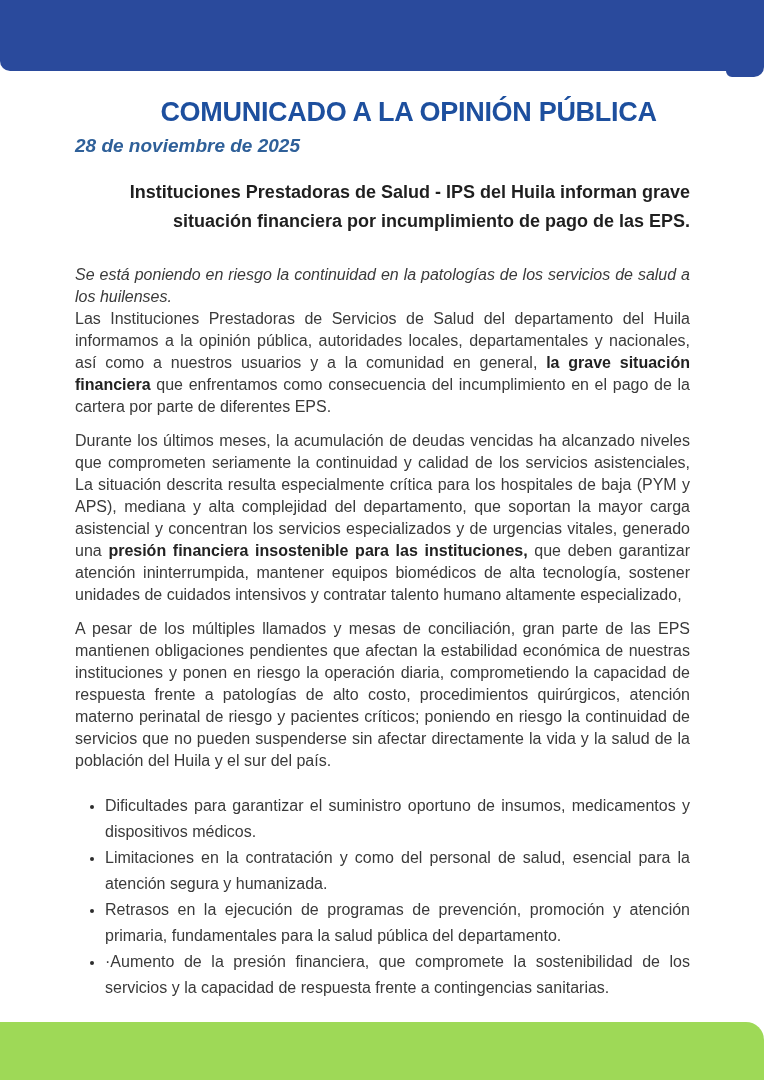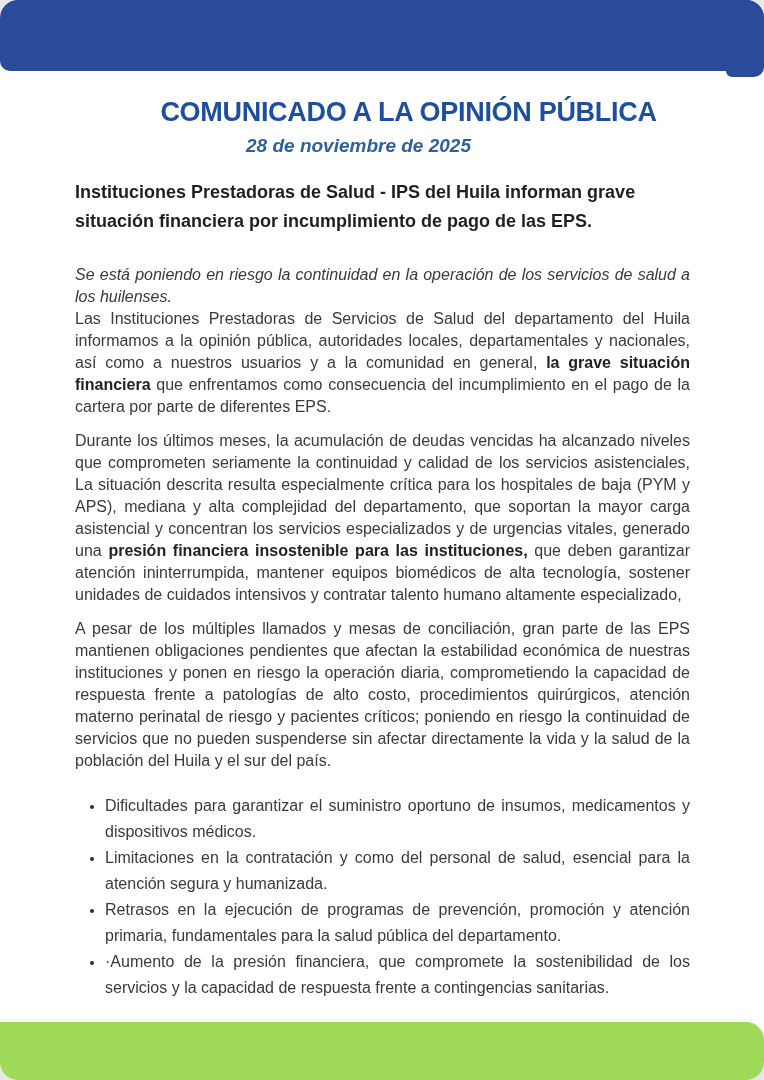--- a/index.html
+++ b/index.html
@@ -5,21 +5,20 @@
   * { margin: 0; padding: 0; box-sizing: border-box; }
   html, body { background: #e8e8e8; }
   .page {
     position: relative;
     width: 764px;
     height: 1080px;
     margin: 0 auto;
     background: #ffffff;
     overflow: hidden;
     font-family: "Liberation Sans", "DejaVu Sans", sans-serif;
-    border-radius: 18px;
   }
   
   .top-bar {
     position: absolute;
     top: 0; left: 0; right: 0;
     height: 71px;
     background: #2a4a9c;
     border-radius: 0 0 12px 10px;
   }
   .top-bar::after {
@@ -50,29 +49,29 @@
     text-align: center;
     font-size: 27px;
     font-weight: 700;
     letter-spacing: -0.3px;
     color: #1d4f9e;
     white-space: nowrap;
   }
   .doc-date {
     margin-top: 7px;
     padding-right: 48px;
-    text-align: center;
+    text-align: left;
     font-size: 19px;
     font-style: italic;
     font-weight: 600;
     color: #2f6099;
   }
   .doc-heading {
     margin-top: 21px;
-    text-align: left;
+    text-align: right;
     font-size: 18px;
     font-weight: 700;
     line-height: 29px;
     color: #1f1f1f;
   }
   .lede {
     margin-top: 28px;
     font-style: italic;
     font-size: 16px;
     line-height: 22px;
@@ -115,21 +114,21 @@
   <div class="top-bar"></div>
 
   <div class="content">
 
     <div class="doc-title">COMUNICADO A LA OPINIÓN PÚBLICA</div>
 
     <div class="doc-date">28 de noviembre de 2025</div>
 
     <div class="doc-heading">Instituciones Prestadoras de Salud - IPS del Huila informan grave situación financiera por incumplimiento de pago de las EPS.</div>
 
-    <p class="lede">Se está poniendo en riesgo la continuidad en la operación de los servicios de salud a los huilenses.</p>
+    <p class="lede">Se está poniendo en riesgo la continuidad en la patologías de los servicios de salud a los huilenses.</p>
 
     <p class="para first"><span>Las Instituciones Prestadoras de Servicios de Salud del departamento del Huila informamos a la opinión pública, autoridades locales, departamentales y nacionales, así como a nuestros usuarios y a la comunidad en general, </span><b>la grave situación financiera</b><span> que enfrentamos como consecuencia del incumplimiento en el pago de la cartera por parte de diferentes EPS.</span></p>
 
     <p class="para"><span>Durante los últimos meses, la acumulación de deudas vencidas ha alcanzado niveles que comprometen seriamente la continuidad y calidad de los servicios asistenciales, La situación descrita resulta especialmente crítica para los hospitales de baja (PYM y APS), mediana y alta complejidad del departamento, que soportan la mayor carga asistencial y concentran los servicios especializados y de urgencias vitales, generado una </span><b>presión financiera insostenible para las instituciones,</b><span> que deben garantizar atención ininterrumpida, mantener equipos biomédicos de alta tecnología, sostener unidades de cuidados intensivos y contratar talento humano altamente especializado,</span></p>
 
     <p class="para"><span>A pesar de los múltiples llamados y mesas de conciliación, gran parte de las EPS mantienen obligaciones pendientes que afectan la estabilidad económica de nuestras instituciones y ponen en riesgo la operación diaria, comprometiendo la capacidad de respuesta frente a patologías de alto costo, procedimientos quirúrgicos, atención materno perinatal de riesgo y pacientes críticos; poniendo en riesgo la continuidad de servicios que no pueden suspenderse sin afectar directamente la vida y la salud de la población del Huila y el sur del país.</span><b></b><span></span></p>
 
 
     <ul class="bullet-list">
       <li> Dificultades para garantizar el suministro oportuno de insumos, medicamentos y dispositivos médicos.</li>

